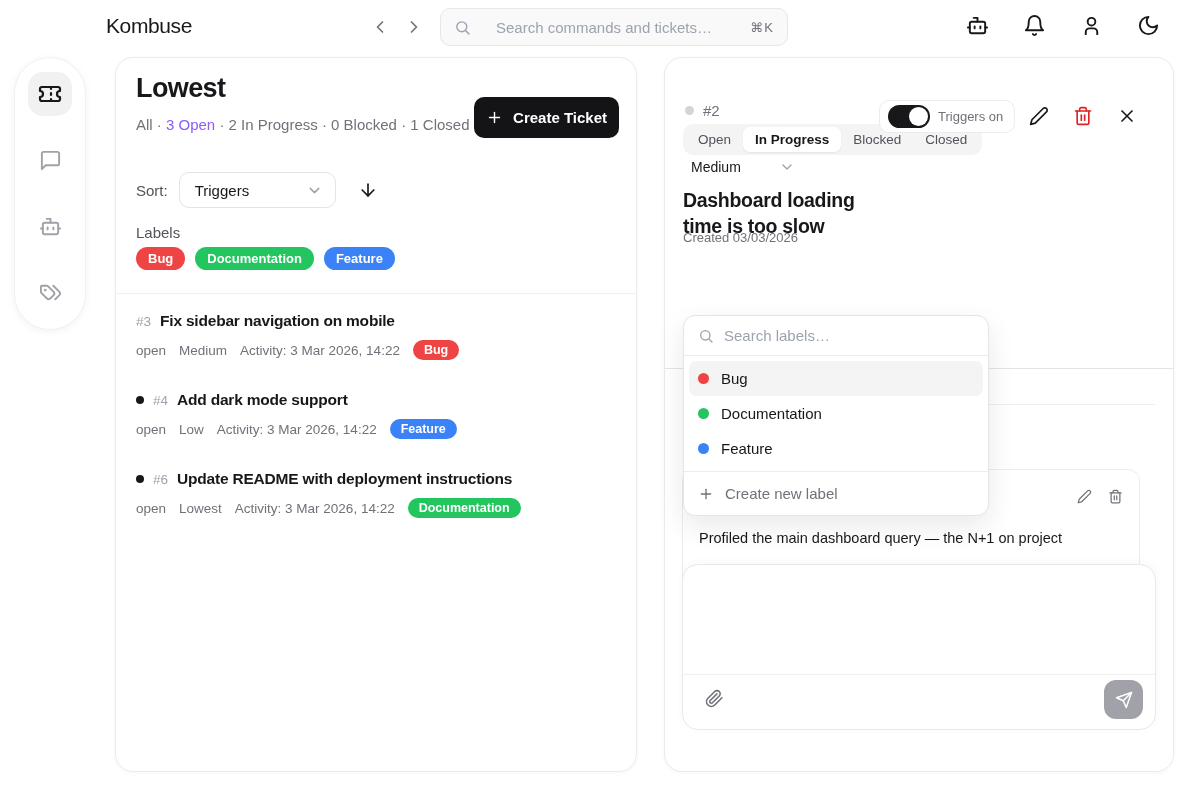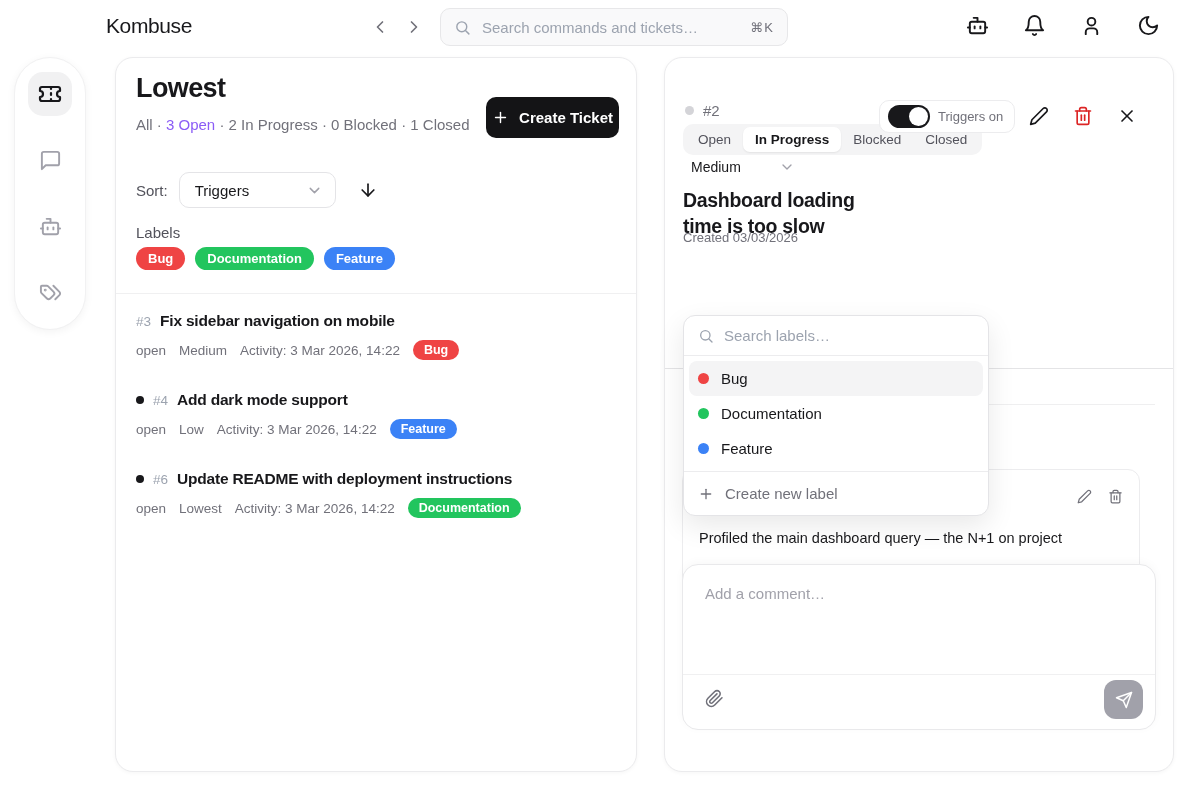--- a/index.html
+++ b/index.html
@@ -7,21 +7,21 @@
   body { font-family:"Liberation Sans", sans-serif; color:#18181b; }
   .app { position:relative; width:1200px; height:800px; background:#fff; overflow:hidden; }
   svg { display:block; }
 
   
   .topbar { position:absolute; left:0; top:0; width:1200px; height:54px; }
   .logo { position:absolute; left:106px; top:14px; font-size:21px; font-weight:400; letter-spacing:-0.4px; }
   .nav-arrows { position:absolute; left:370px; top:17px; display:flex; gap:14px; color:#71717a; }
   .nav-btn { width:20px; height:20px; cursor:pointer; }
   .searchbar { position:absolute; left:440px; top:8px; width:348px; height:38px; background:#f9f9fa;
-    border:1px solid #e7e7e9; border-radius:10px; display:flex; align-items:center; padding:0 13px; gap:11px; }
+    border:1px solid #e7e7e9; border-radius:10px; display:flex; align-items:center; padding:0 13px; gap:25px; }
   .searchbar input { flex:1; border:none; outline:none; background:transparent; font-size:15px;
     font-family:"Liberation Sans", sans-serif; color:#18181b; }
   .searchbar input::placeholder { color:#9ca3af; }
   .kbd { font-size:13px; color:#71717a; letter-spacing:1px; white-space:nowrap; }
   .top-icons { position:absolute; right:40px; top:14px; display:flex; gap:34px; align-items:center; color:#18181b; }
   .top-icons .tico { width:23px; height:23px; cursor:pointer; }
 
   
   .rail { position:absolute; left:14px; top:57px; width:72px; height:273px; background:#fff;
     border:1px solid #f1f1f2; border-radius:36px; box-shadow:0 2px 8px rgba(0,0,0,0.05);
@@ -34,21 +34,21 @@
   .card { position:absolute; background:#fff; border:1px solid #ebebed; border-radius:18px;
     box-shadow:0 1px 4px rgba(0,0,0,0.04); }
   .tickets-card { left:115px; top:57px; width:522px; height:715px; }
   .detail-card  { left:664px; top:57px; width:510px; height:715px; }
 
   
   .t-title { position:absolute; left:20px; top:15px; font-size:27px; font-weight:800; letter-spacing:-0.6px; }
   .t-summary { position:absolute; left:20px; top:56px; width:336px; font-size:15px; line-height:21px; color:#71717a; }
   .t-summary b { color:#8b5cf6; font-weight:400; }
   .create-btn { position:absolute; right:17px; top:39px; height:41px; background:#141416; color:#fff;
-    border:none; border-radius:10px; display:flex; align-items:center; gap:10px; padding:0 6px;
+    border:none; border-radius:10px; display:flex; align-items:center; gap:10px; padding:0 12px;
     font-size:15px; font-weight:600; font-family:"Liberation Sans", sans-serif; cursor:pointer; }
   .sort-row { position:absolute; left:20px; top:114px; display:flex; align-items:center; gap:11px; }
   .sort-label { font-size:15px; color:#52525b; }
   .sort-select { width:157px; height:36px; border:1px solid #e4e4e7; border-radius:10px; background:#fff;
     display:flex; align-items:center; justify-content:space-between; padding:0 12px 0 15px; cursor:pointer; }
   .sort-select .val { font-size:15px; color:#18181b; }
   .sort-dir { margin-left:11px; width:20px; height:20px; color:#18181b; cursor:pointer; }
   .labels-head { position:absolute; left:20px; top:166px; font-size:15px; color:#52525b; }
   .chip-row { position:absolute; left:20px; top:189px; display:flex; gap:10px; }
   .chip { color:#fff; font-size:13px; font-weight:700; border-radius:999px; padding:4px 12px; cursor:pointer; }
@@ -373,21 +373,20 @@
               <path d="M8 6V4a2 2 0 0 1 2-2h4a2 2 0 0 1 2 2v2"></path>
               <path d="M10 11v6"></path>
               <path d="M14 11v6"></path>
             </svg>
         </span>
       </div>
       <div class="cc-text">Profiled the main dashboard query — the N+1 on project</div>
     </div>
 
     <div class="composer">
-      <textarea placeholder="Add a comment…" style=""></textarea>
       <div class="comp-div"></div>
       <span class="clip-btn">
         <svg viewBox="0 0 24 24" fill="none" stroke="currentColor" stroke-width="2" stroke-linecap="round" stroke-linejoin="round">
             <path d="m21.44 11.05-9.19 9.19a6 6 0 0 1-8.49-8.49l8.57-8.57A4 4 0 1 1 18 8.84l-8.59 8.57a2 2 0 0 1-2.83-2.83l8.49-8.48"></path>
           </svg>
       </span>
       <button class="send-btn">
         <svg viewBox="0 0 24 24" fill="none" stroke="currentColor" stroke-width="2" stroke-linecap="round" stroke-linejoin="round">
             <path d="m22 2-7 20-4-9-9-4Z"></path>
             <path d="M22 2 11 13"></path>

